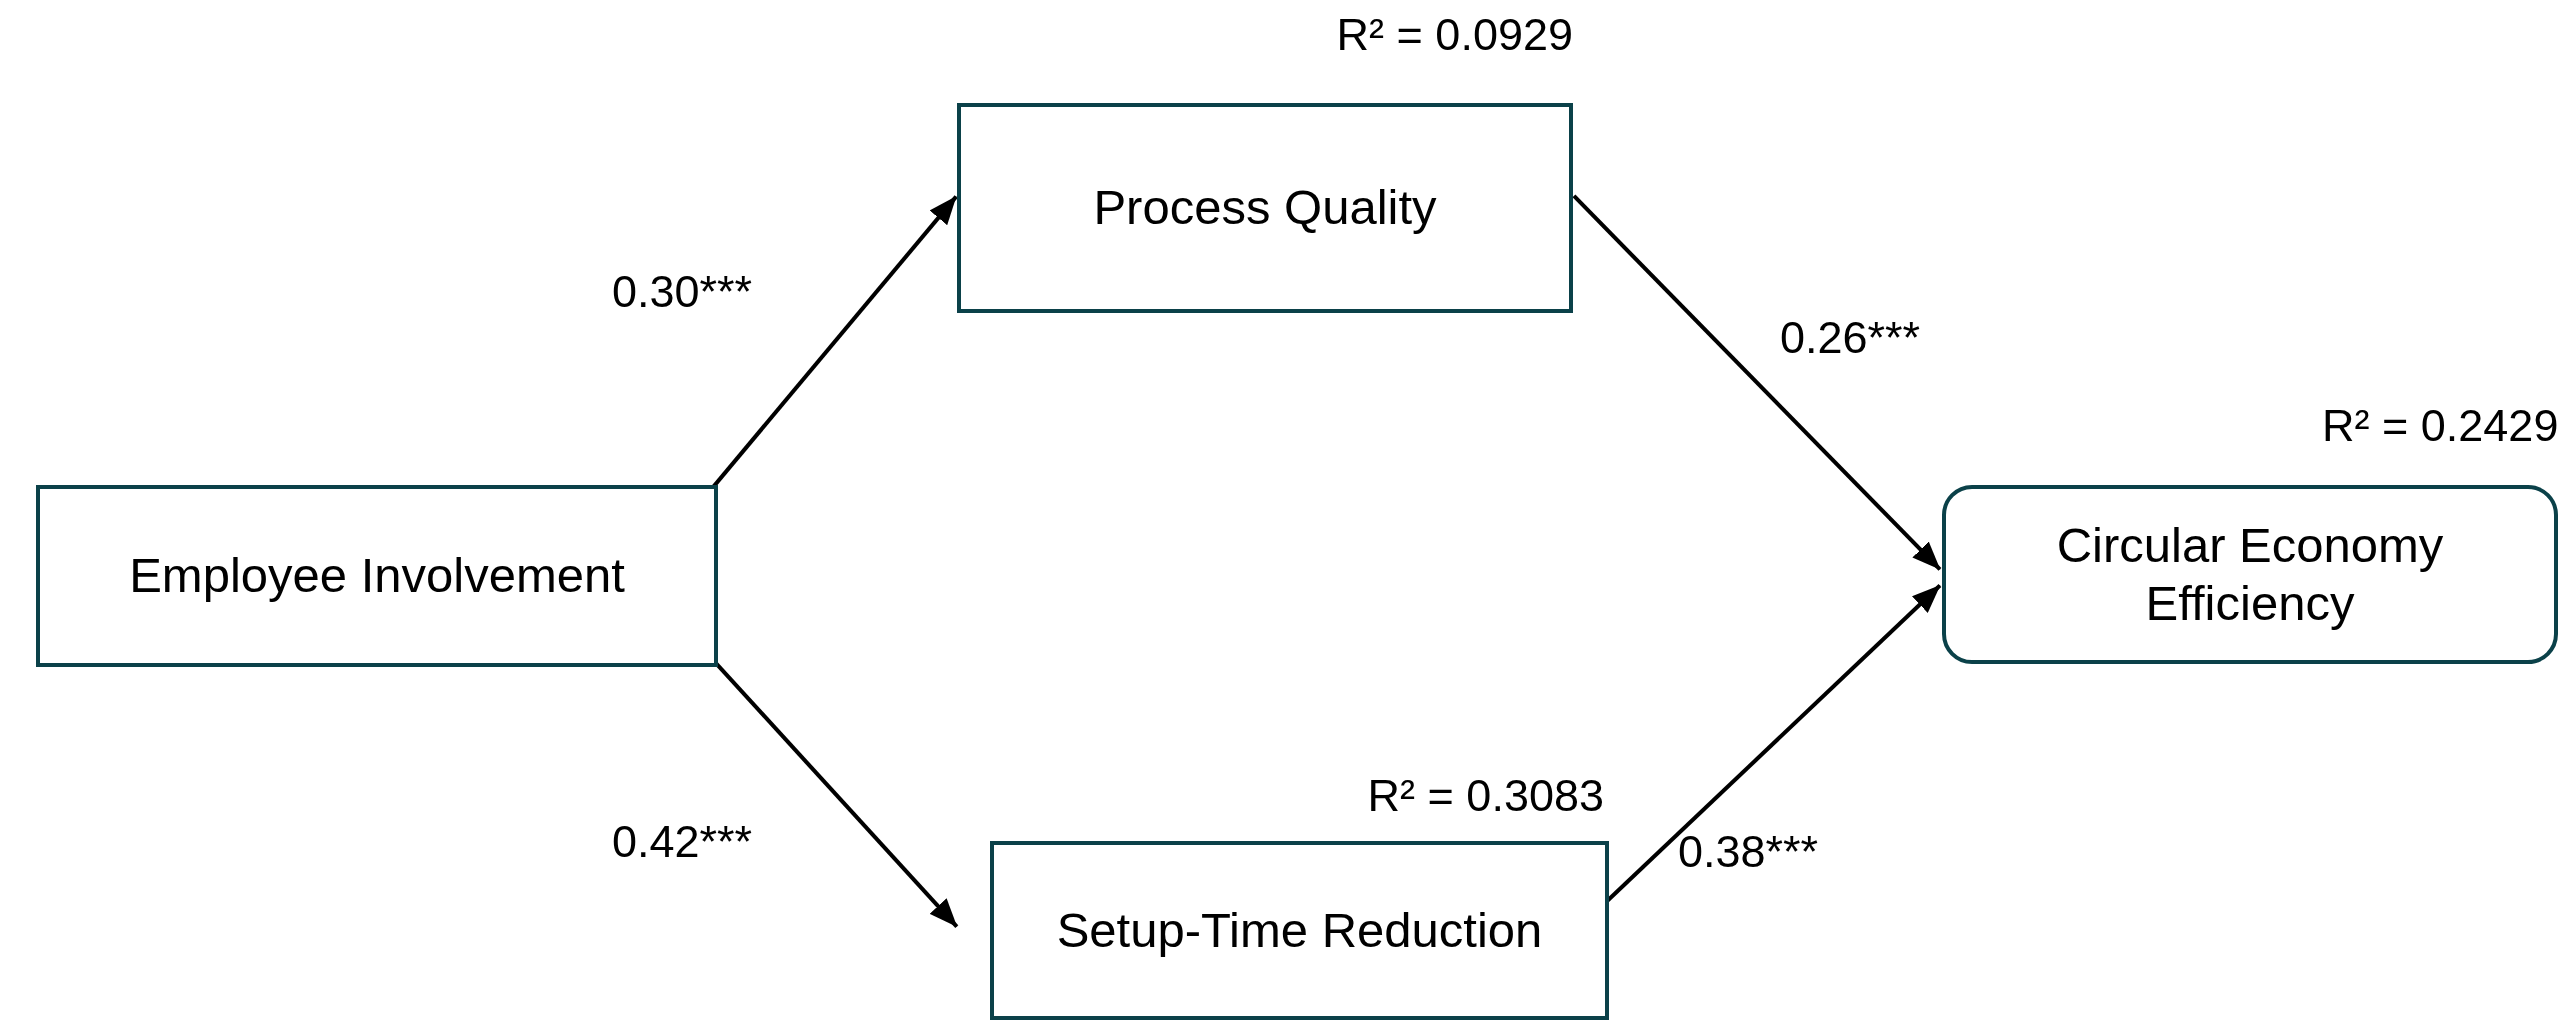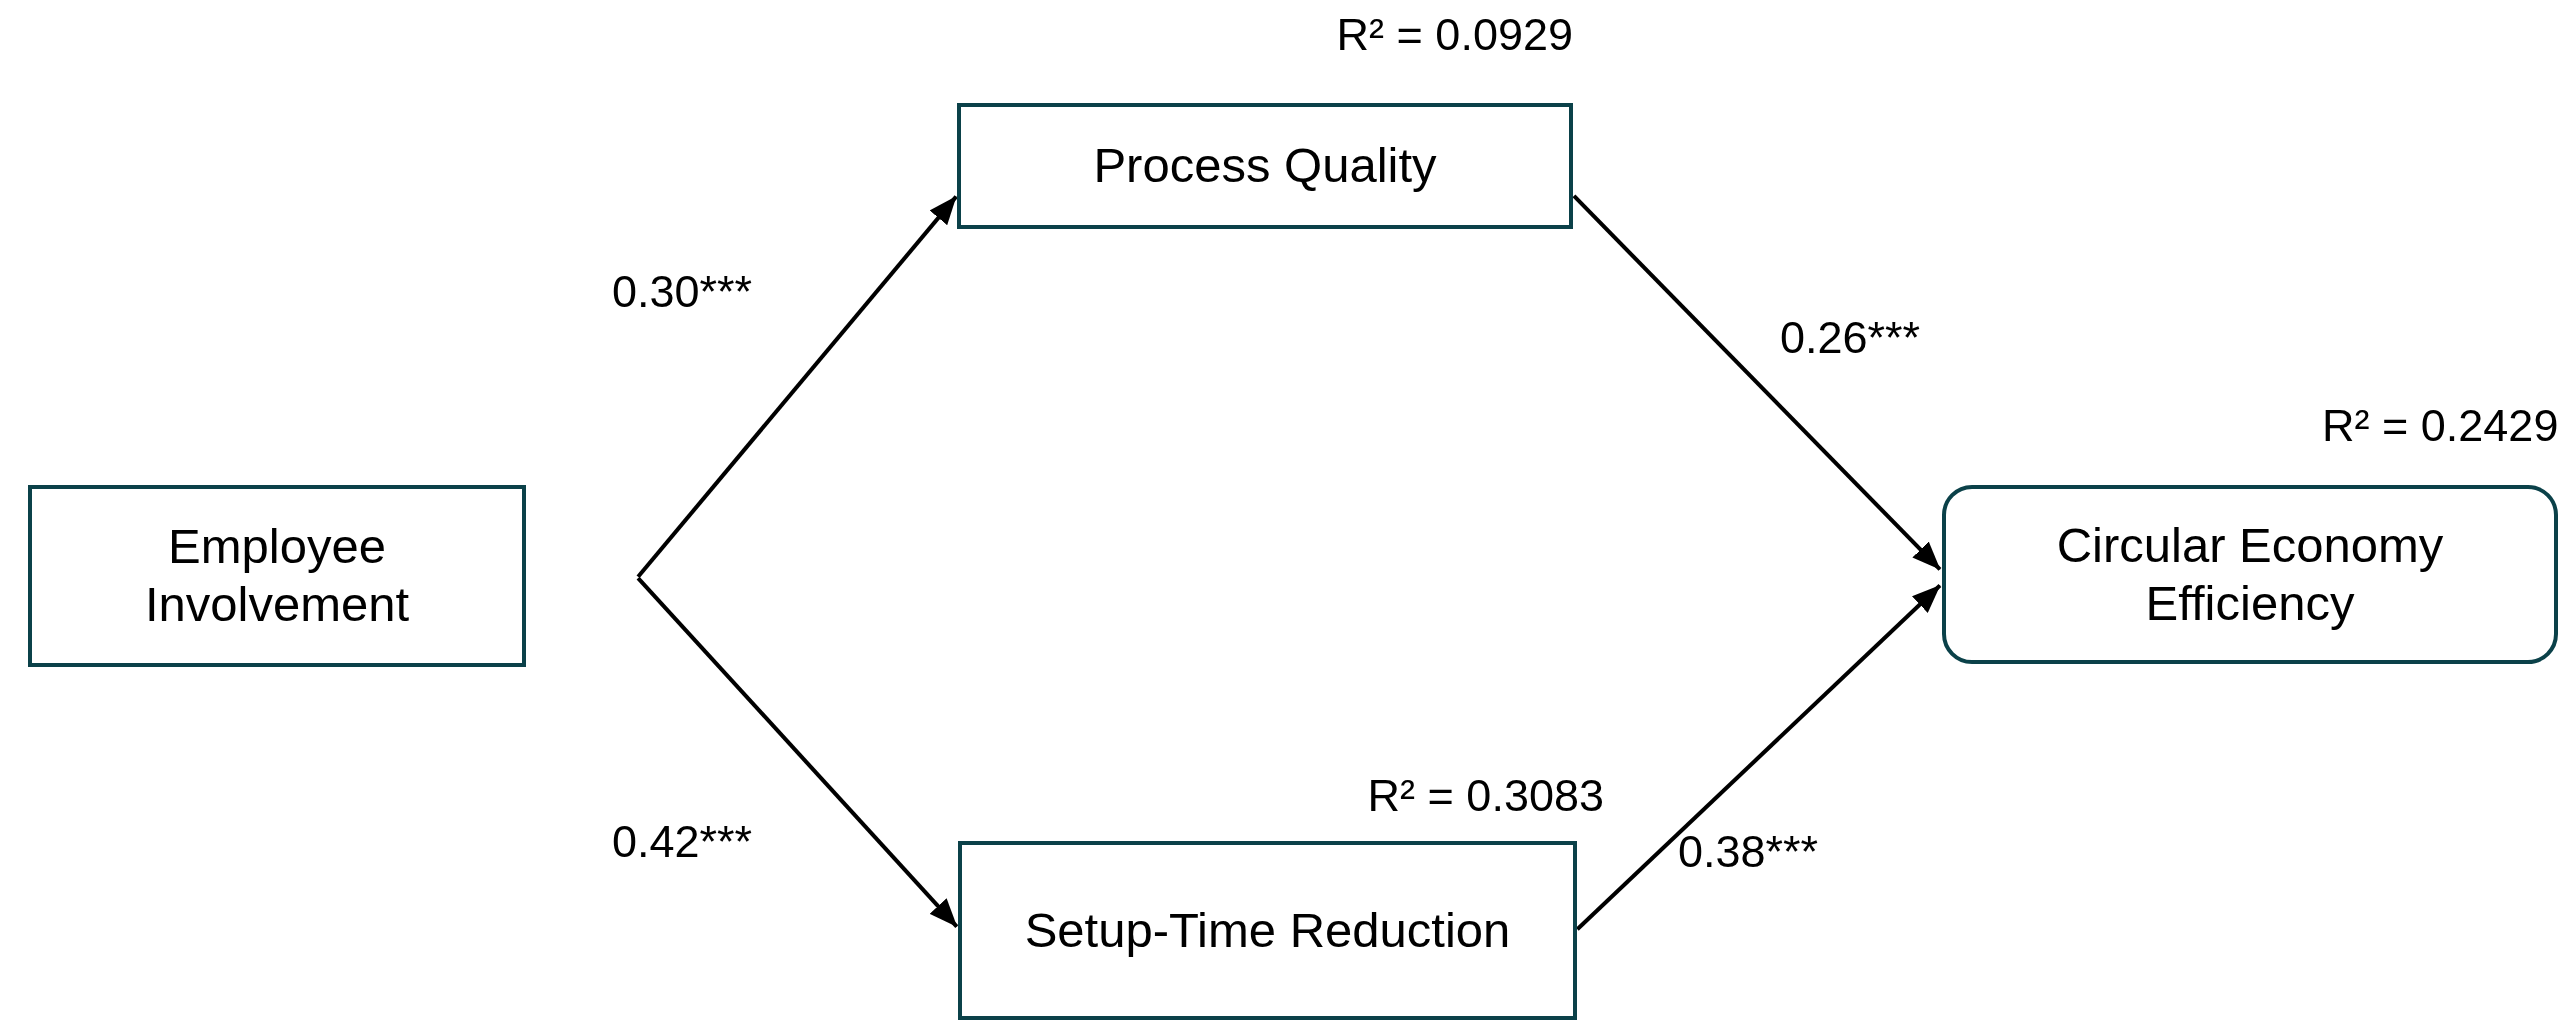--- a/index.html
+++ b/index.html
@@ -40,23 +40,23 @@
     justify-content: center;
     text-align: center;
     font-size: 49px;
     line-height: 1.18;
     color: var(--text, #000000);
   }
   .node-label {
     display: block;
     padding: 0 6.8px;
   }
-  .node-ei  { left: 28px;   top: 485px;  width: 498px; height: 182px; }
-  .node-pq  { left: 957px; top: 103px;  width: 616px; height: 126px; }
-  .node-str { left: 958px; top: 841px; width: 619px; height: 179px; }
+  .node-ei  { left: 36px;   top: 485px;  width: 682px; height: 182px; }
+  .node-pq  { left: 957px; top: 103px;  width: 616px; height: 210px; }
+  .node-str { left: 990px; top: 841px; width: 619px; height: 179px; }
   .node-cee { left: 1942px; top: 485px;  width: 616px; height: 179px; border-radius: 30px; }
   .float-label {
     position: absolute;
     font-size: 45px;
     line-height: 1.1;
     white-space: nowrap;
     color: var(--text, #000000);
   }
   .r2-pq  { right: 1003px; top: 9.5px;   }
   .r2-str { right: 972px; top: 771px; }

